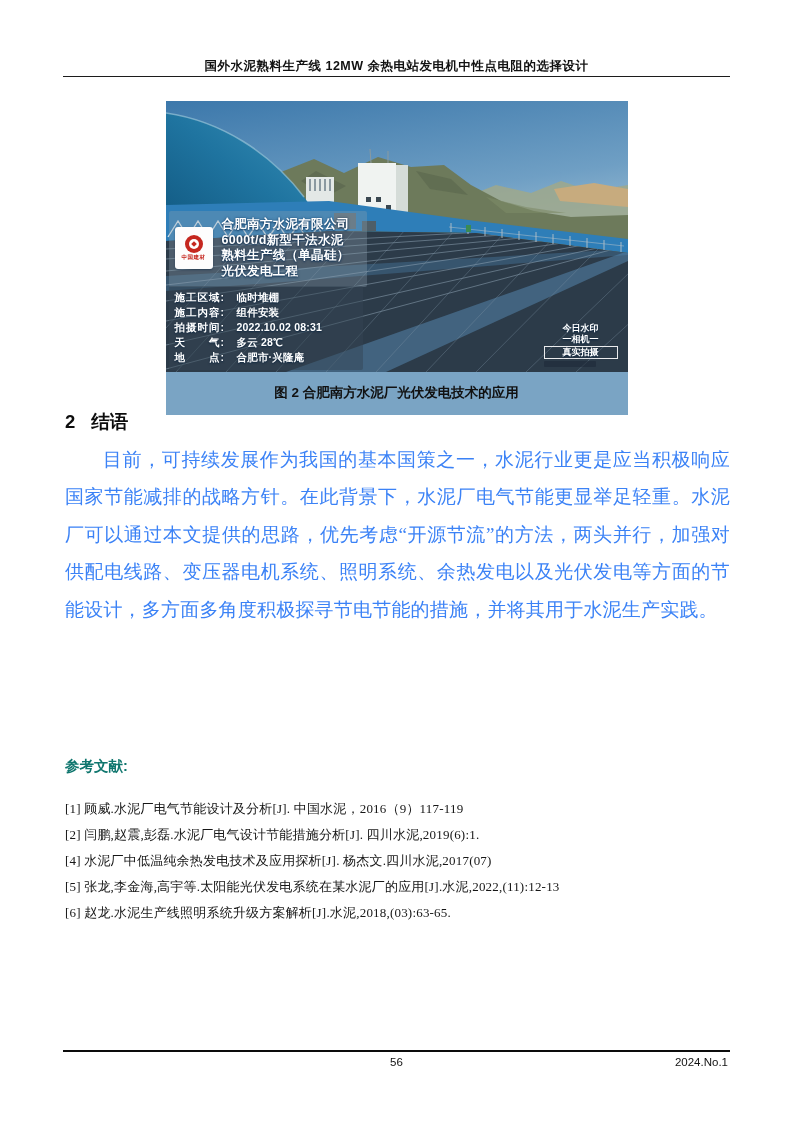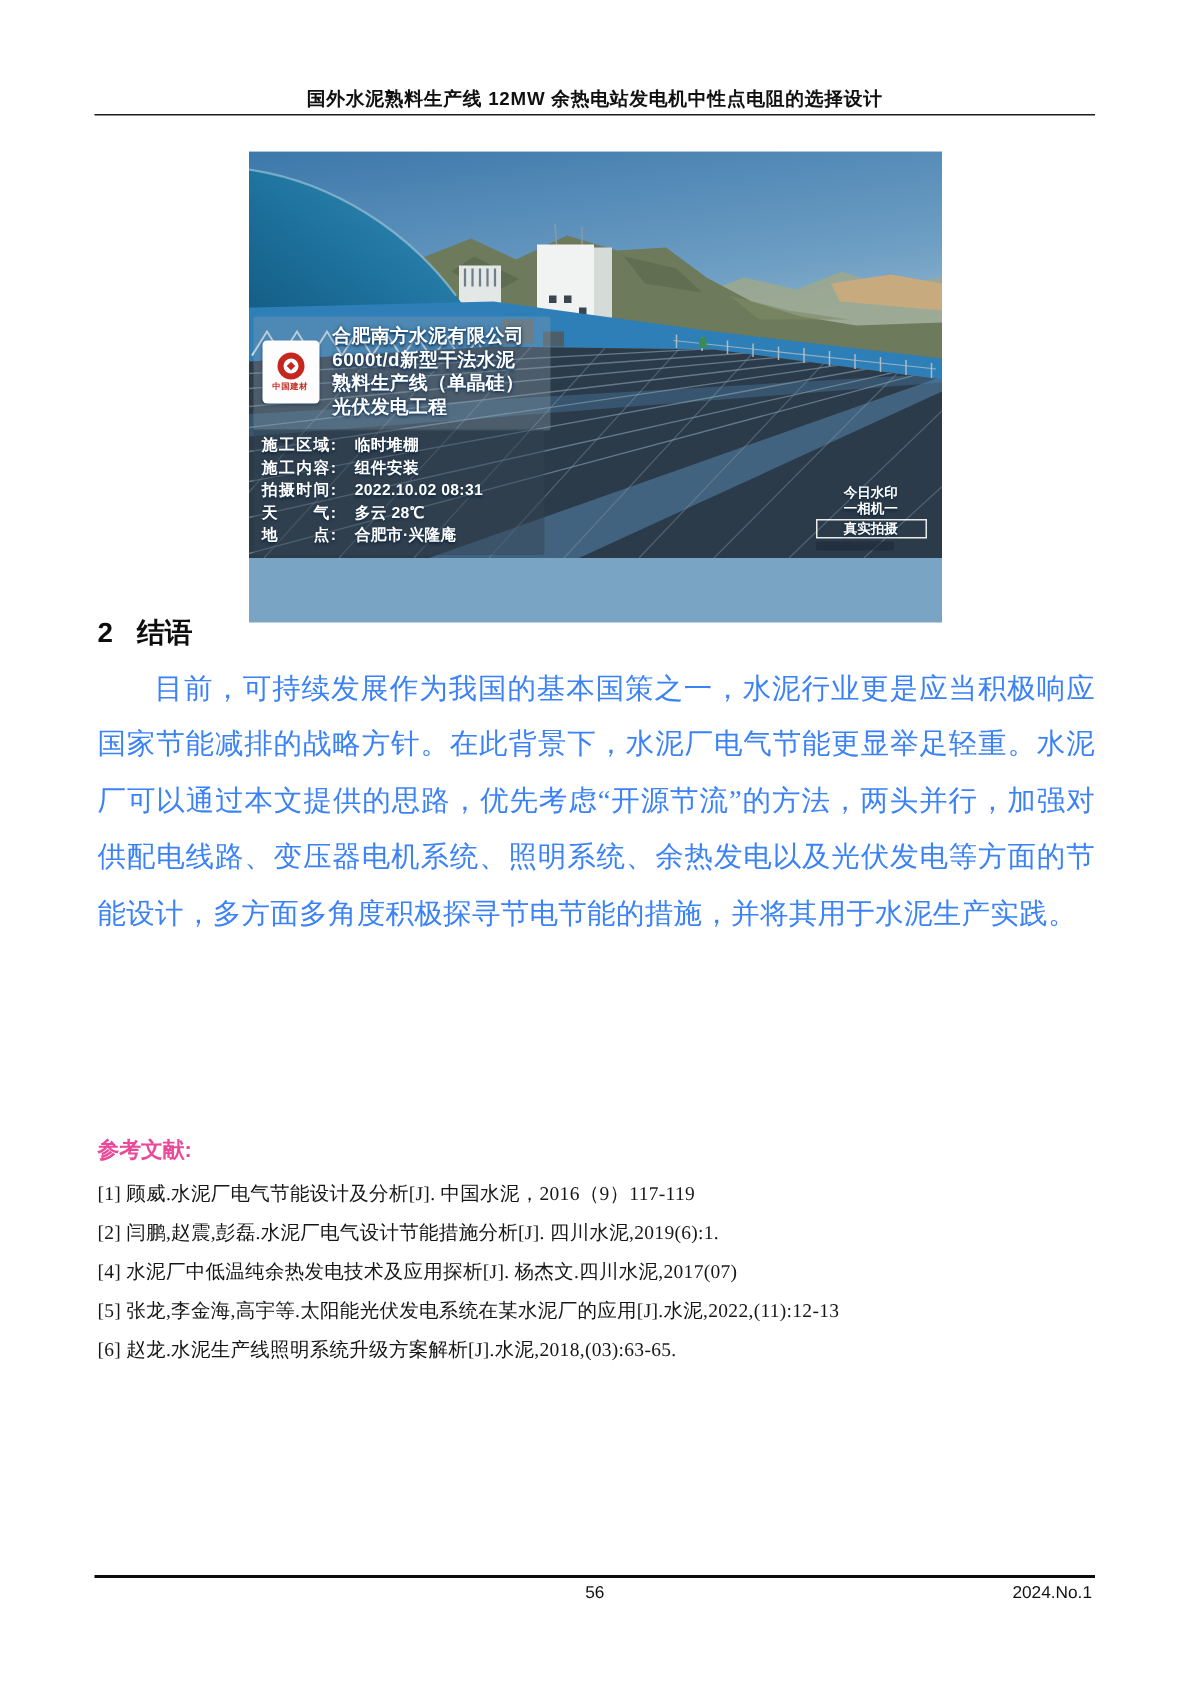--- a/index.html
+++ b/index.html
@@ -49,21 +49,21 @@
   
   .section-heading{position:absolute;top:409px;left:65px;
           font-family:"Liberation Sans",sans-serif;font-weight:700;font-size:18.5px;color:#0d0d0d;}
   .section-heading .num{margin-right:16px;}
   .body-text{position:absolute;top:441px;left:65px;width:665px;
           font-size:19px;line-height:37.4px;text-align:justify;text-indent:2em;
           color:#3b82f6;letter-spacing:.2px;}
 
   
   .refs{position:absolute;top:757px;left:65px;right:52px;}
-  .refs-heading{font-family:"Liberation Sans",sans-serif;font-weight:700;font-size:14.5px;color:#ec4899;margin-bottom:7px;}
+  .refs-heading{font-family:"Liberation Sans",sans-serif;font-weight:700;font-size:14.5px;color:#0f766e;margin-bottom:20px;}
   .ref-item{font-size:13px;line-height:26px;color:#161616;letter-spacing:.2px;}
 
   
   .footer{position:absolute;left:63px;right:63px;top:1050px;border-top:2px solid #0c0c0c;height:22px;
           font-family:"Liberation Sans",sans-serif;font-size:11.5px;color:#111;}
   .footer .page-num{position:absolute;left:0;right:0;top:4px;text-align:center;}
   .footer .issue{position:absolute;right:2px;top:4px;}
 </style>
 </head>
 <body>
@@ -203,20 +203,21 @@
       </div>
       <div class="watermark">
         <div>今日水印</div>
         <div>一相机一</div>
         <div class="boxed">真实拍摄</div>
         <div class="codebar"></div>
       </div>
     </div>
   </div>
 
+  <div class="caption">图 2  合肥南方水泥厂光伏发电技术的应用</div>
 
   <div class="section-heading">
     <span class="num">2</span><span>结语</span>
   </div>
 
   <div class="body-text">目前，可持续发展作为我国的基本国策之一，水泥行业更是应当积极响应国家节能减排的战略方针。在此背景下，水泥厂电气节能更显举足轻重。水泥厂可以通过本文提供的思路，优先考虑“开源节流”的方法，两头并行，加强对供配电线路、变压器电机系统、照明系统、余热发电以及光伏发电等方面的节能设计，多方面多角度积极探寻节电节能的措施，并将其用于水泥生产实践。</div>
 
   <div class="refs">
     <div class="refs-heading">参考文献:</div>
     <div class="ref-item">[1]  顾威.水泥厂电气节能设计及分析[J]. 中国水泥，2016（9）117-119</div>

